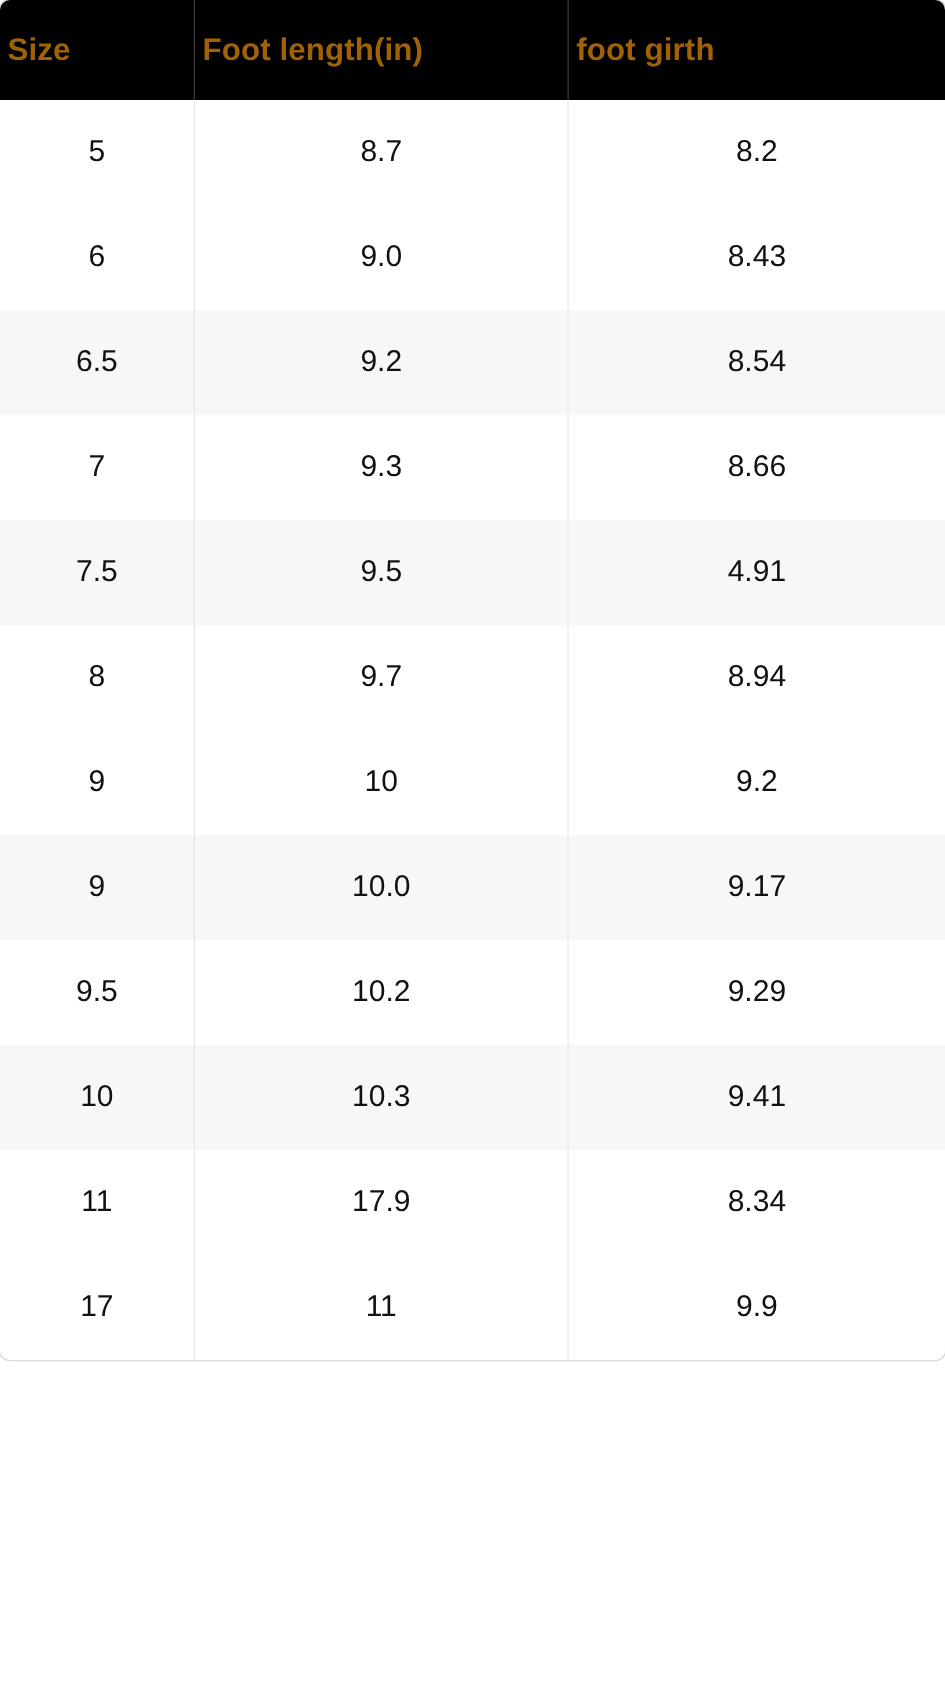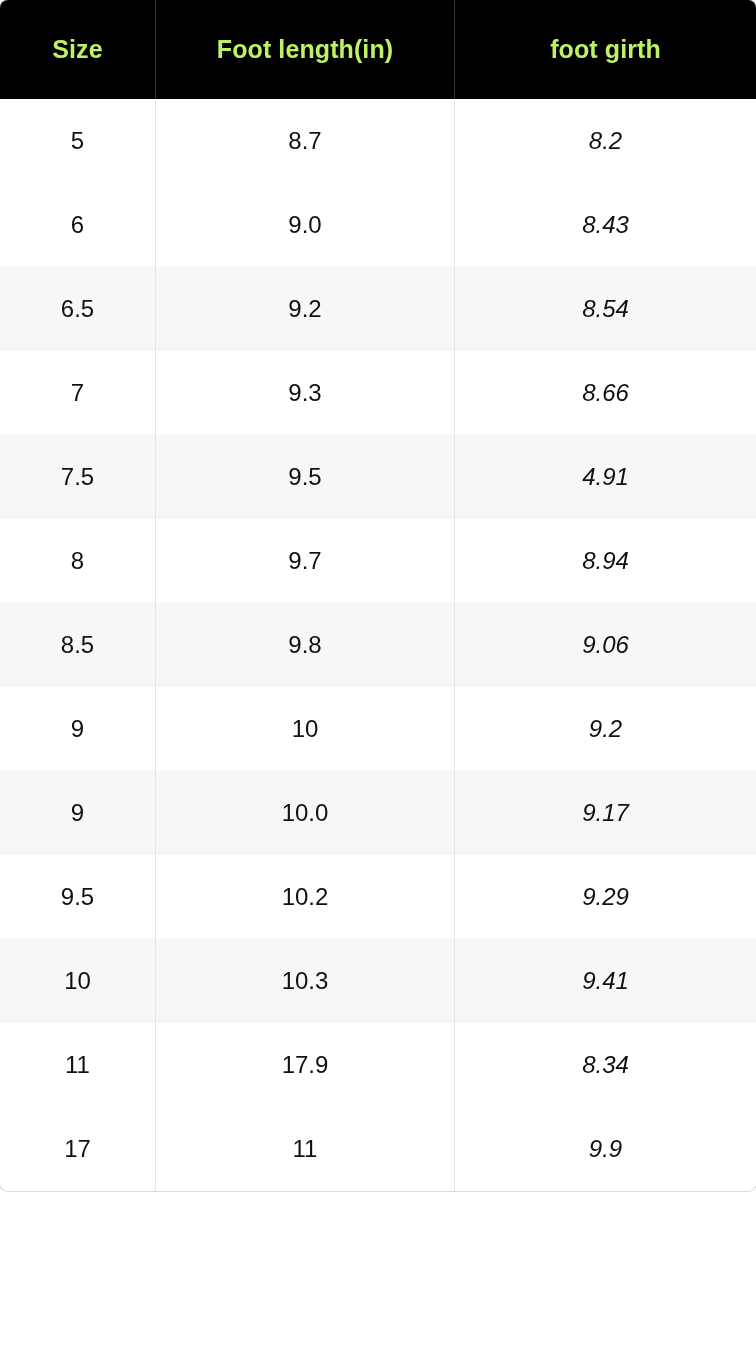--- a/index.html
+++ b/index.html
@@ -25,43 +25,43 @@
     box-shadow: 0 0 0 1px #d9d9d9;
   }
 
   
   .col-size   { width: 156px; }
   .col-length { width: 299px; }
   .col-girth  { width: 301px; }
 
   thead th {
     background: #000000;
-    color: #bef264;
+    color: #a16207;
     font-size: 25px;
     font-weight: bold;
-    text-align: center;
-    height: 99px;
+    text-align: left;
+    height: 80px;
     padding: 0 6px;
     box-sizing: border-box;
     letter-spacing: 0.1px;
     border-right: 1px solid #3a3a3a;
   }
   thead th:last-child { border-right: none; }
 
   tbody td {
     height: 84px;
     font-size: 24px;
     color: #111111;
     text-align: center;
     padding: 0 6px;
     box-sizing: border-box;
     border-right: 1px solid #e6e6e6;
     background: #ffffff;
   }
-  tbody td:last-child { border-right: none; font-style: italic; }
+  tbody td:last-child { border-right: none; }
 
   tbody tr.shaded td { background: #f7f7f7; }
 
   tbody tr:last-child td:first-child { border-bottom-left-radius: 8px; }
   tbody tr:last-child td:last-child  { border-bottom-right-radius: 8px; }
 </style>
 </head>
 <body>
 
 <table class="size-chart-table">
@@ -101,25 +101,20 @@
       <tr class="shaded">
         <td>7.5</td>
         <td>9.5</td>
         <td>4.91</td>
       </tr>
       <tr>
         <td>8</td>
         <td>9.7</td>
         <td>8.94</td>
       </tr>
-      <tr class="shaded">
-        <td>8.5</td>
-        <td>9.8</td>
-        <td>9.06</td>
-      </tr>
       <tr>
         <td>9</td>
         <td>10</td>
         <td>9.2</td>
       </tr>
       <tr class="shaded">
         <td>9</td>
         <td>10.0</td>
         <td>9.17</td>
       </tr>

